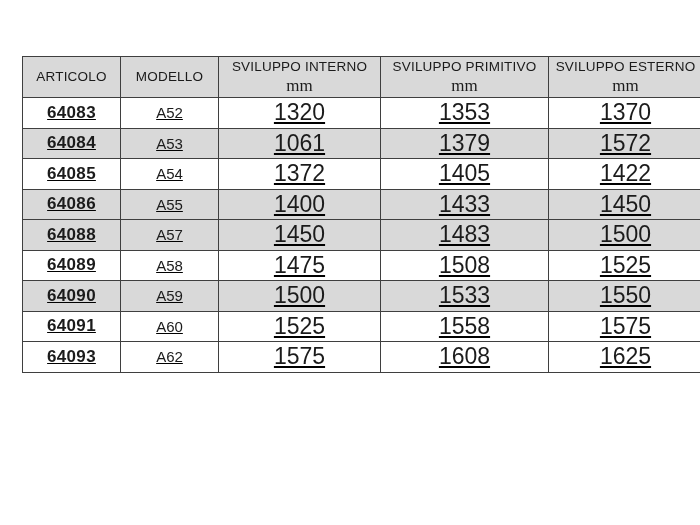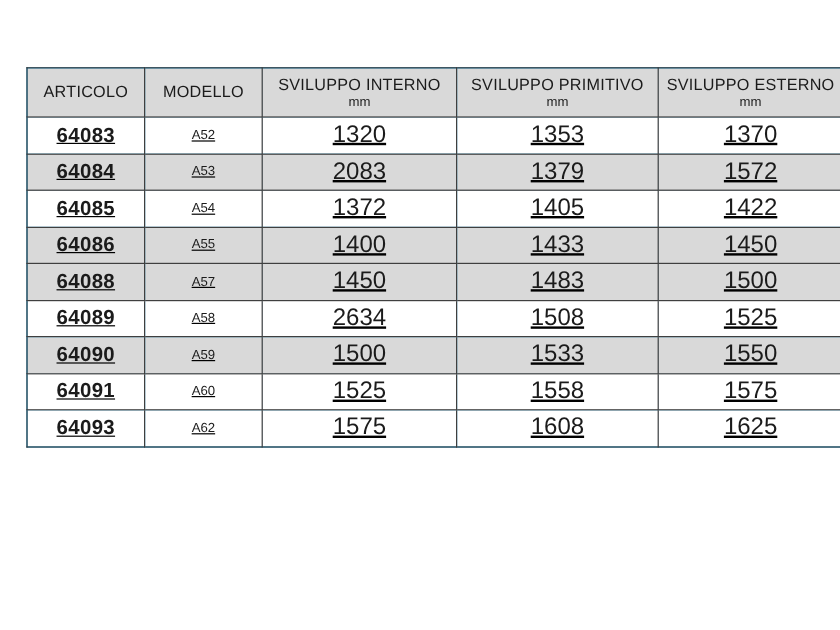--- a/index.html
+++ b/index.html
@@ -45,37 +45,38 @@
   thead th {
     height: 40px;
     background: #d9d9d9;
     font-weight: normal;
     font-size: 13.5px;
     letter-spacing: 0.2px;
     line-height: 1.12;
   }
   thead th .unit {
     display: block;
-    font-size: 11px;
+    font-size: 17px;
     letter-spacing: 0;
     margin-top: 1px;
+    font-family: Liberation Serif, serif;
   }
   tbody tr { height: 30.5px; text-decoration: underline; }
   tbody tr.odd  td { background: #ffffff; }
   tbody tr.even td { background: #d9d9d9; }
   tbody td {
-    font-size: 20px;
+    font-size: 23px;
   }
   tbody td.art {
     font-weight: bold;
     font-size: 17px;
     letter-spacing: 0.3px;
   }
   tbody td.mod {
-    font-size: 11px;
+    font-size: 15px;
   }
 </style>
 </head>
 <body>
 
 <div class="sheet">
   <table class="spec">
     <colgroup>
       <col class="c-art">
       <col class="c-mod">
@@ -109,21 +110,21 @@
       <tr class="odd">
         <td class="art">64083</td>
         <td class="mod">A52</td>
         <td>1320</td>
         <td>1353</td>
         <td>1370</td>
       </tr>
       <tr class="even">
         <td class="art">64084</td>
         <td class="mod">A53</td>
-        <td>2083</td>
+        <td>1061</td>
         <td>1379</td>
         <td>1572</td>
       </tr>
       <tr class="odd">
         <td class="art">64085</td>
         <td class="mod">A54</td>
         <td>1372</td>
         <td>1405</td>
         <td>1422</td>
       </tr>
@@ -137,21 +138,21 @@
       <tr class="even">
         <td class="art">64088</td>
         <td class="mod">A57</td>
         <td>1450</td>
         <td>1483</td>
         <td>1500</td>
       </tr>
       <tr class="odd">
         <td class="art">64089</td>
         <td class="mod">A58</td>
-        <td>2634</td>
+        <td>1475</td>
         <td>1508</td>
         <td>1525</td>
       </tr>
       <tr class="even">
         <td class="art">64090</td>
         <td class="mod">A59</td>
         <td>1500</td>
         <td>1533</td>
         <td>1550</td>
       </tr>

